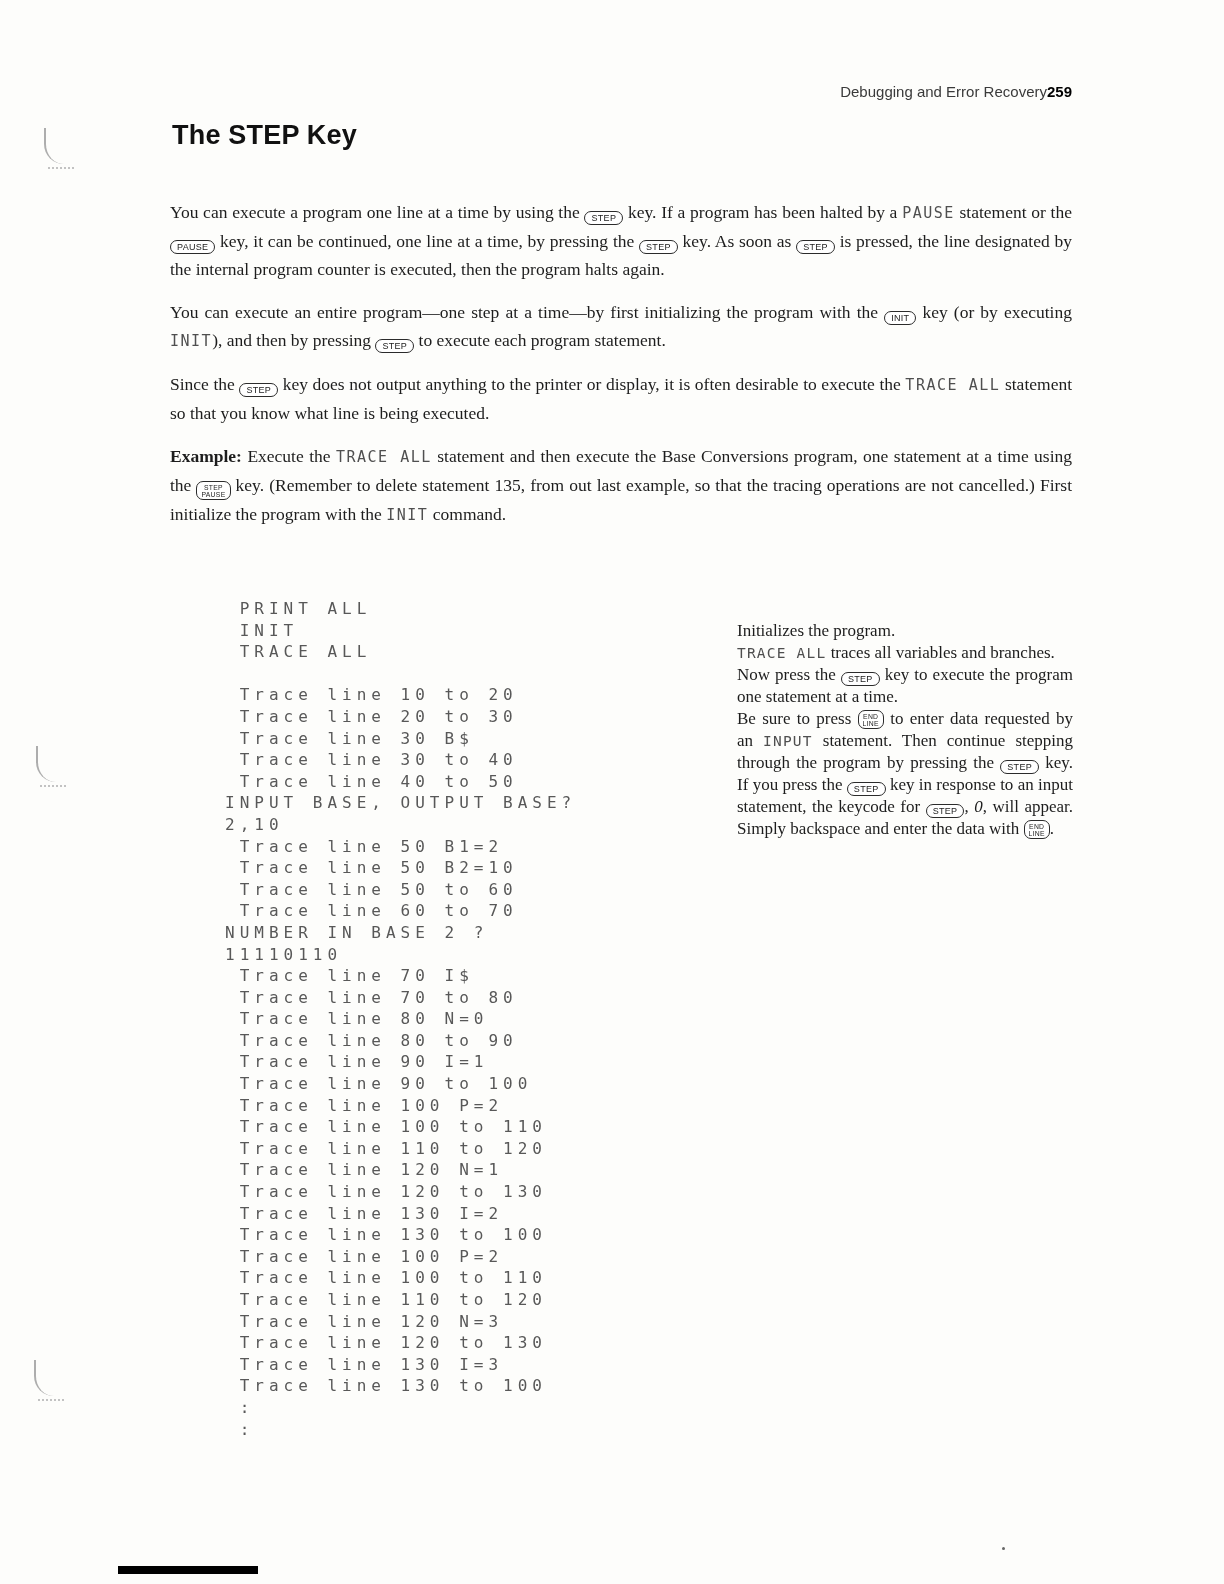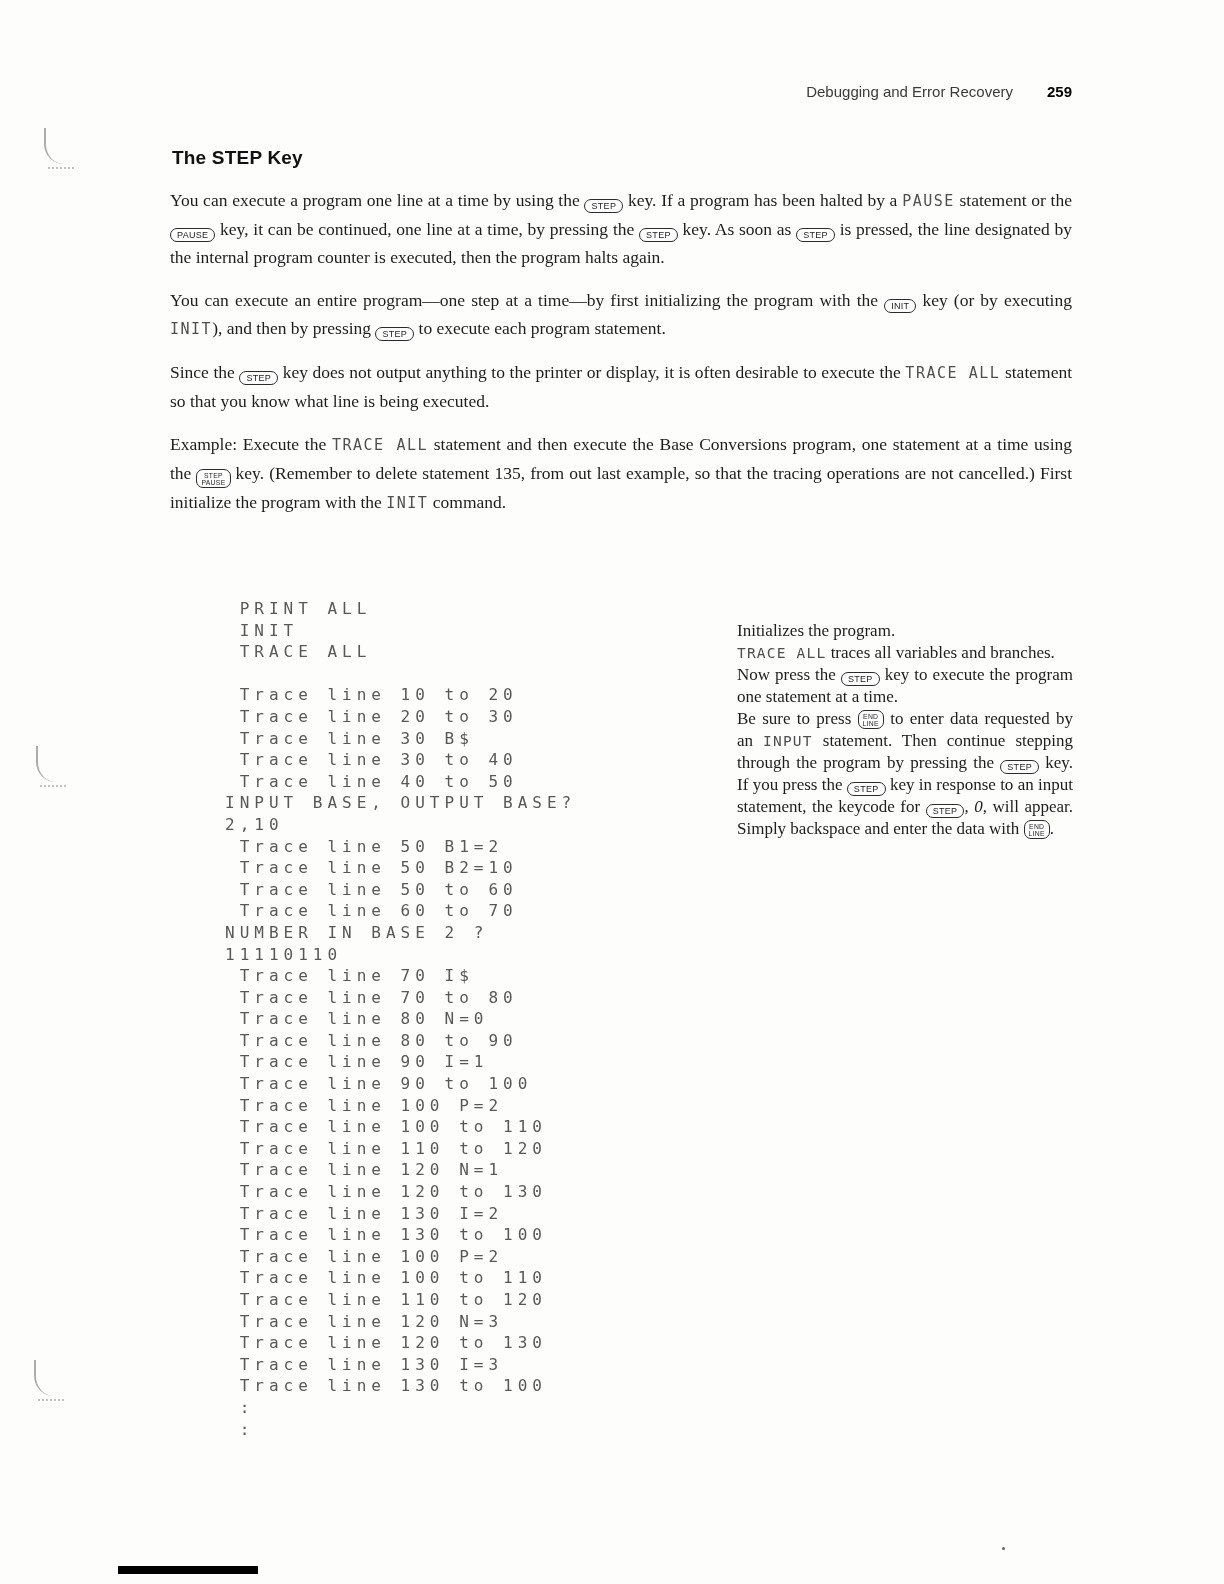--- a/index.html
+++ b/index.html
@@ -25,49 +25,49 @@
   
   .running-header {
     position: absolute;
     top: 83px; left: 0;
     width: 1072px;
     text-align: right;
     font-family: "Liberation Sans", sans-serif;
     font-size: 15px;
     color: #3a3a3a;
   }
-  .rh-section { margin-right: 34px; }
+  .rh-section { }
   .rh-page { font-weight: bold; color: #000000; }
 
   
   .title {
     position: absolute;
-    top: 147px; left: 172px;
+    top: 120px; left: 172px;
     margin: 0;
     font-family: "Liberation Sans", sans-serif;
-    font-size: 19px;
+    font-size: 27px;
     font-weight: bold;
     letter-spacing: .2px;
     color: #111;
   }
 
   
   .body-copy {
     position: absolute;
     top: 186px; left: 170px;
     width: 902px;
   }
   .body-para {
-    margin: 0 0 15px 0;
+    margin: 12px 0 15px 0;
     font-size: 17.5px;
     line-height: 28px;
     text-align: justify;
   }
   .run { }
-  .bold { font-weight: normal; }
+  .bold { font-weight: bold; }
   .ital { font-style: italic; }
   .mono {
     font-family: "DejaVu Sans Mono", monospace;
     font-size: 15px;
     letter-spacing: 1.5px;
     color: #4f4f4f;
     white-space: nowrap;
   }
 
   

